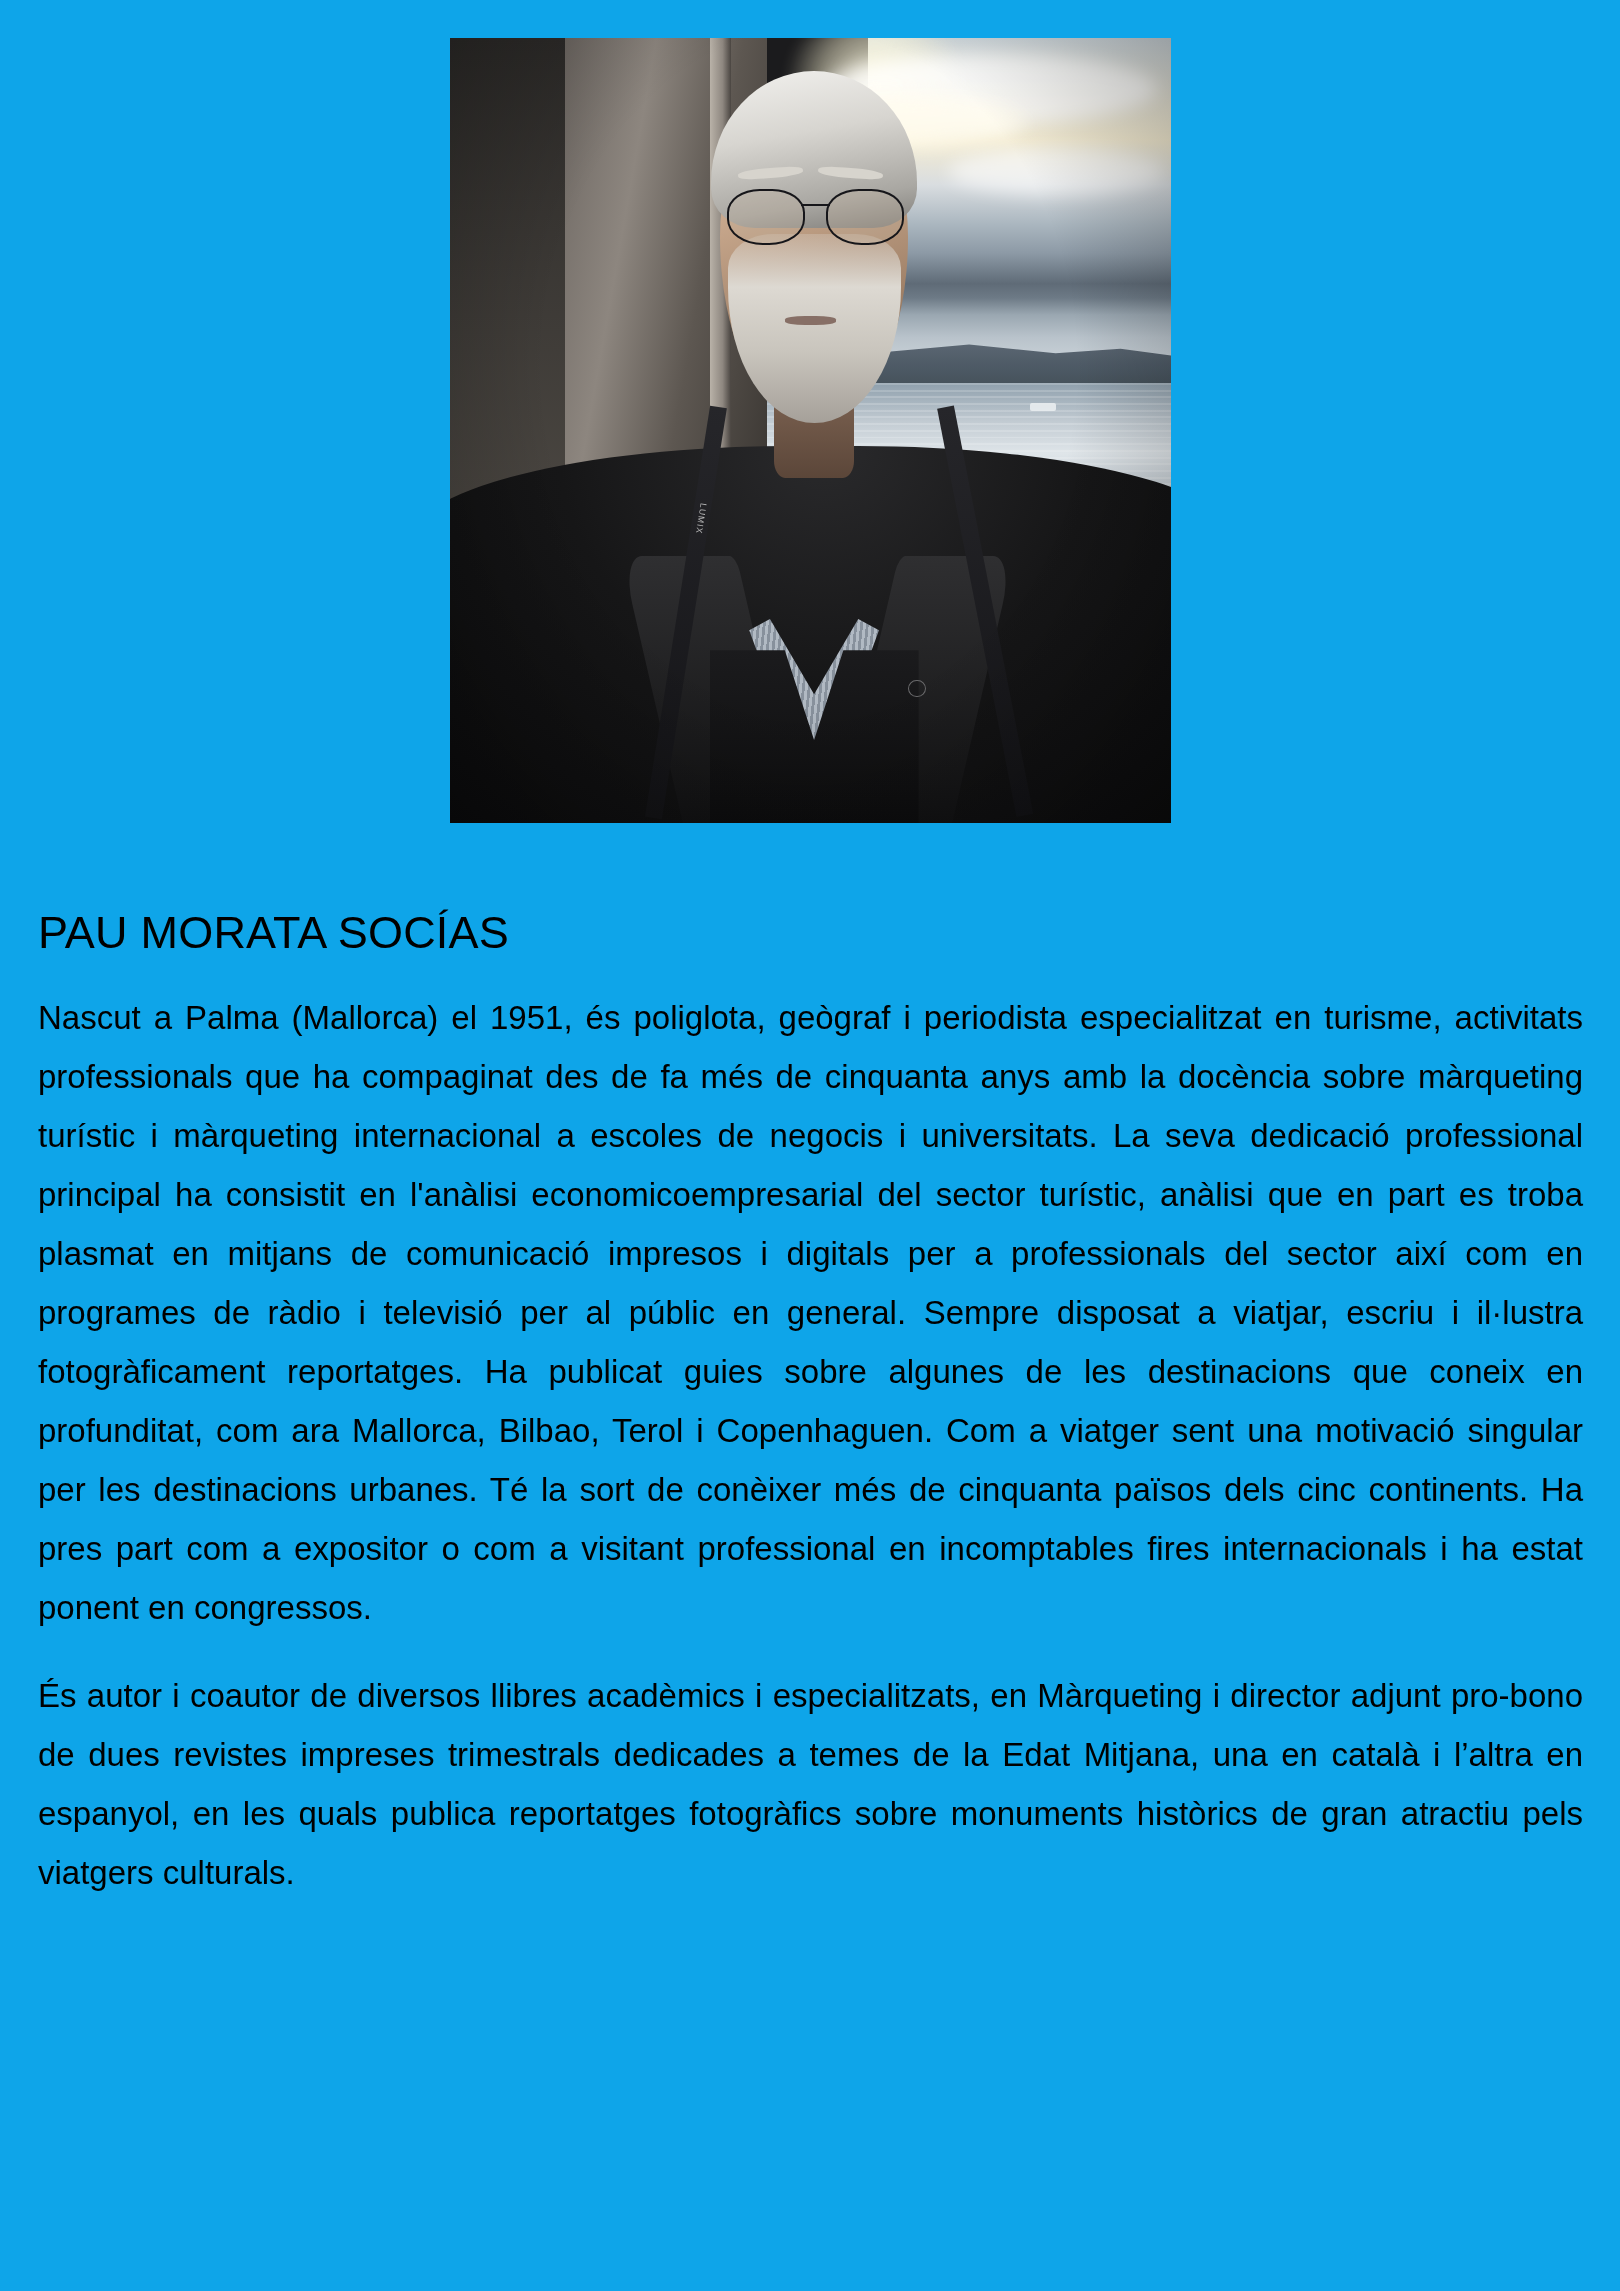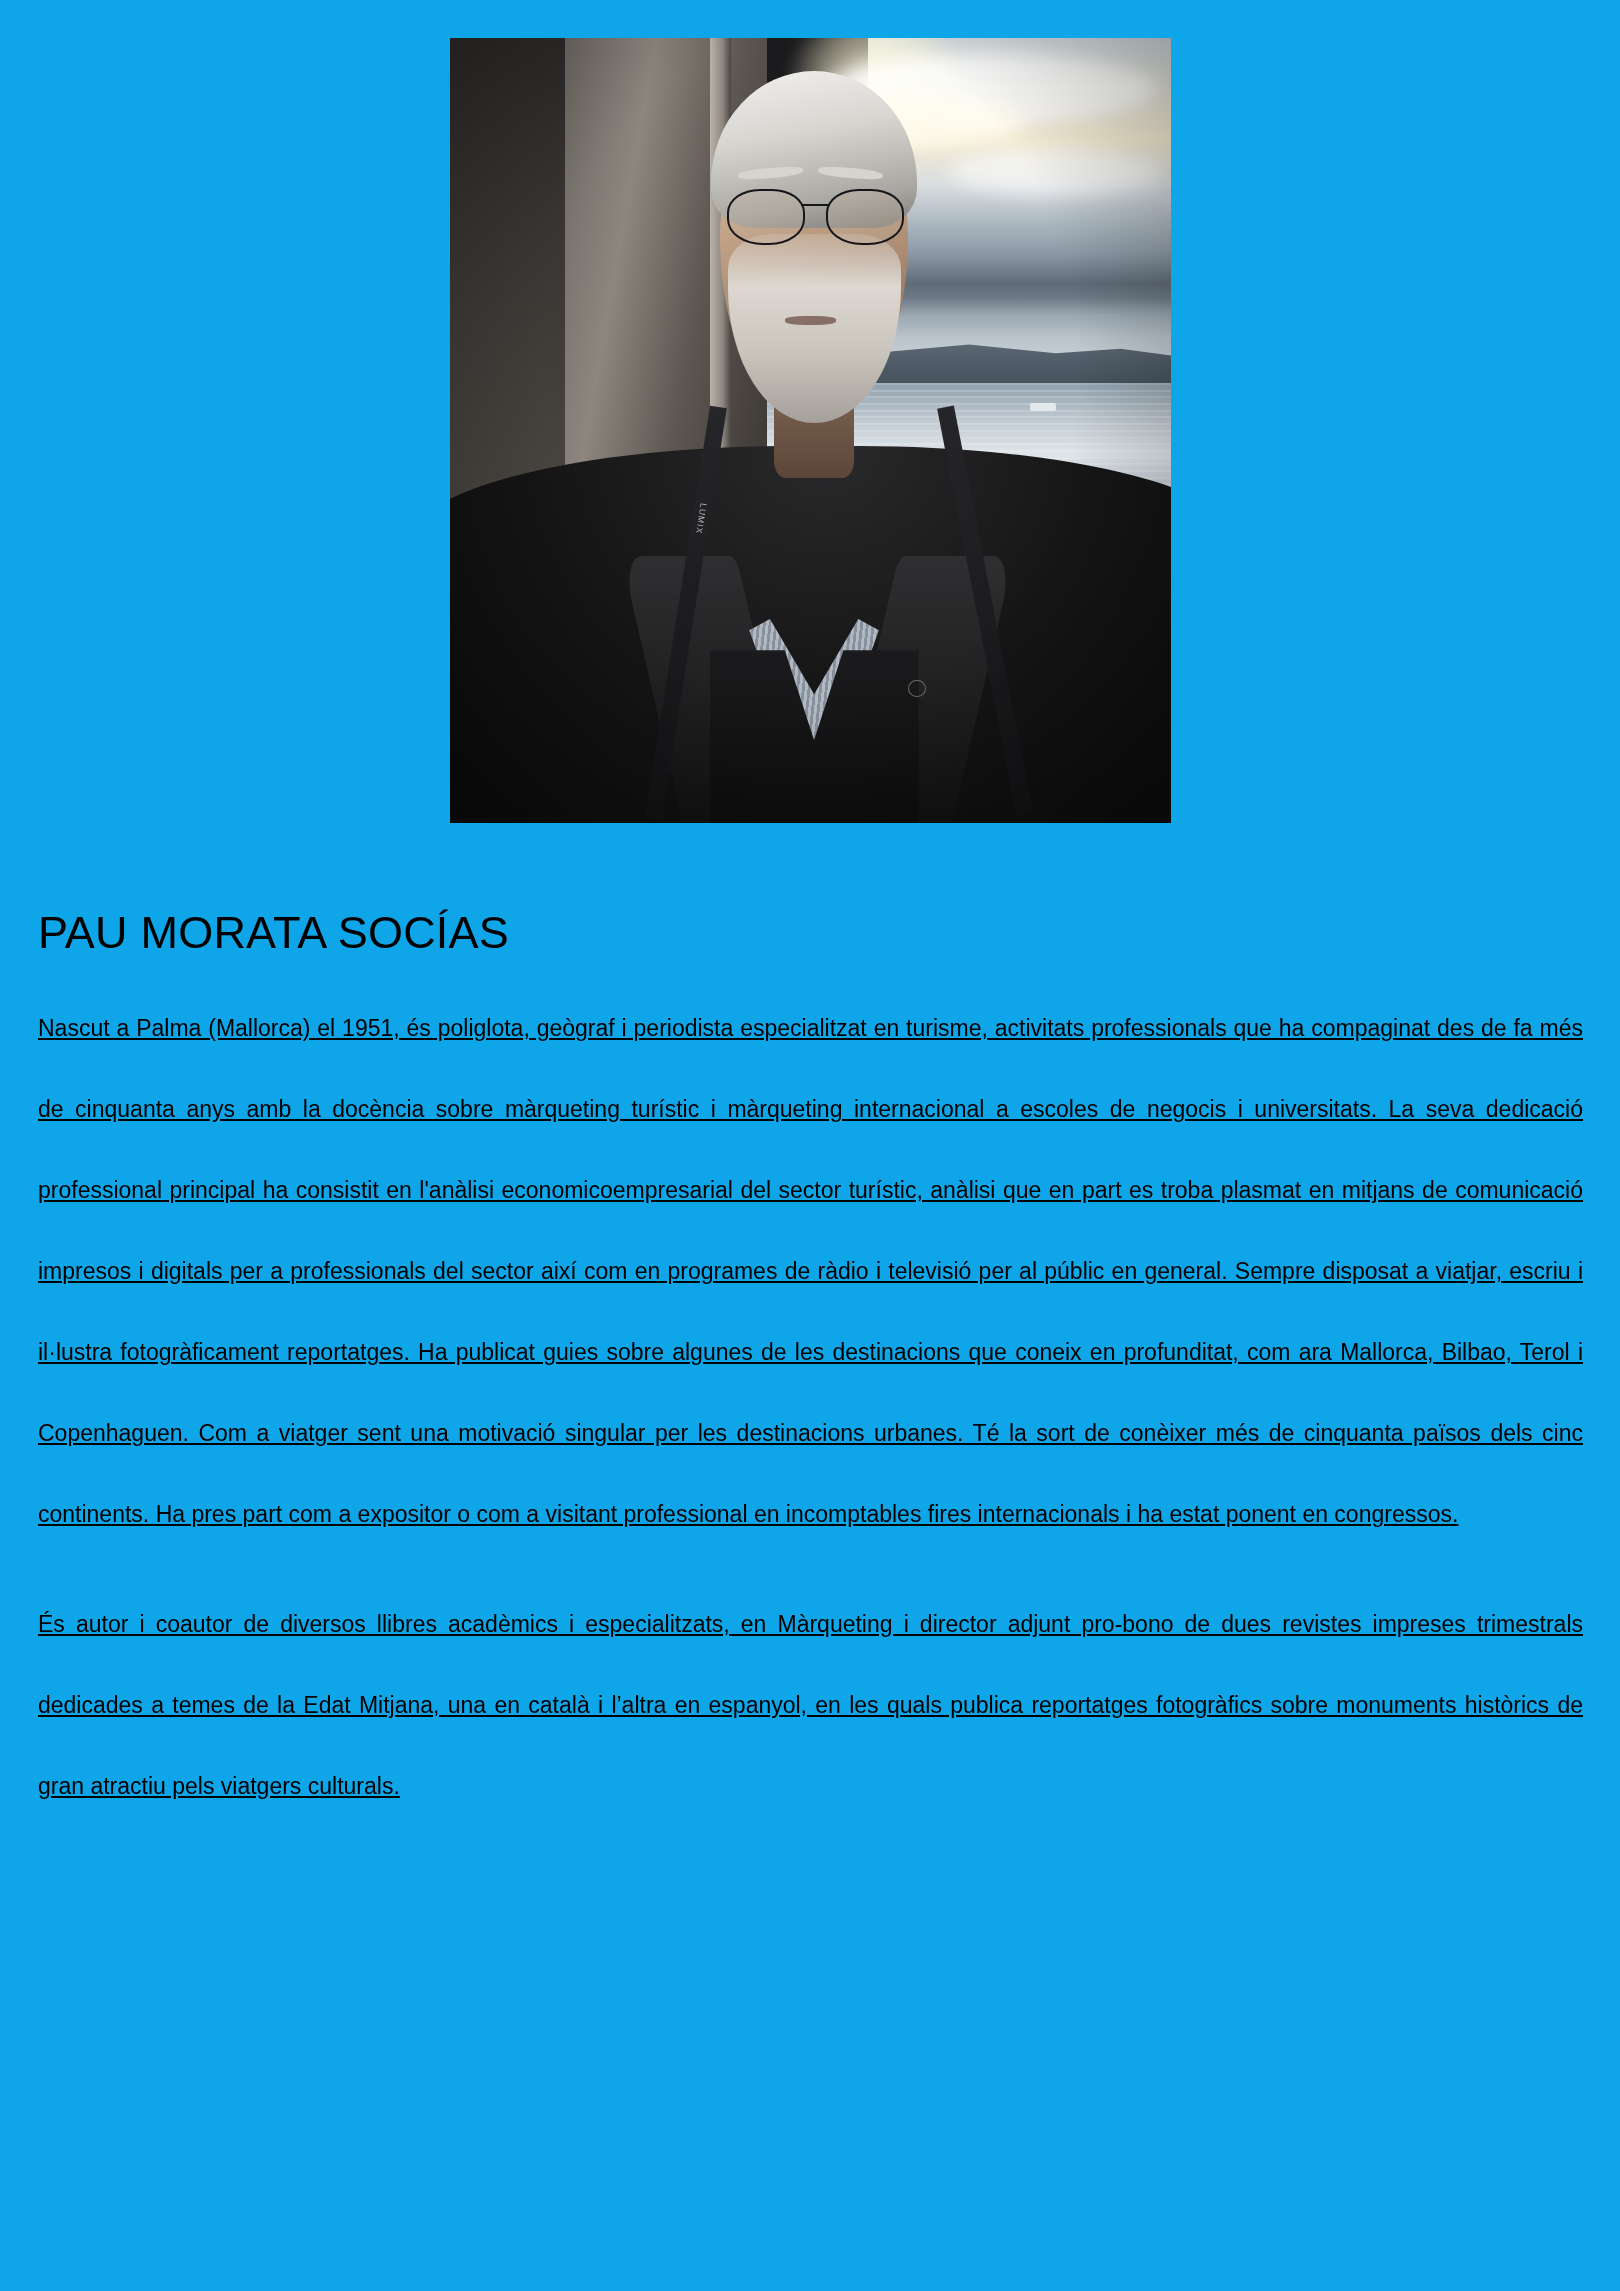--- a/index.html
+++ b/index.html
@@ -332,27 +332,26 @@
     font-size: 45px;
     font-weight: 400;
     letter-spacing: 0.2px;
     line-height: 1.12;
     color: #000;
   }
 
   p.body-par {
     margin: 0 0 28.5px 0;
     font-family: "Liberation Sans", sans-serif;
-    font-size: 23px;
-    line-height: 81px;
+    font-size: 33px;
+    line-height: 59px;
     text-align: justify;
     text-justify: inter-word;
     color: #000;
     hyphens: none;
-    text-decoration: underline;
   }
   p.body-par:last-child { margin-bottom: 0; }
 </style>
 </head>
 <body>
 
 <div class="page">
 
   <div class="photo-wrap">
     <div class="photo">

